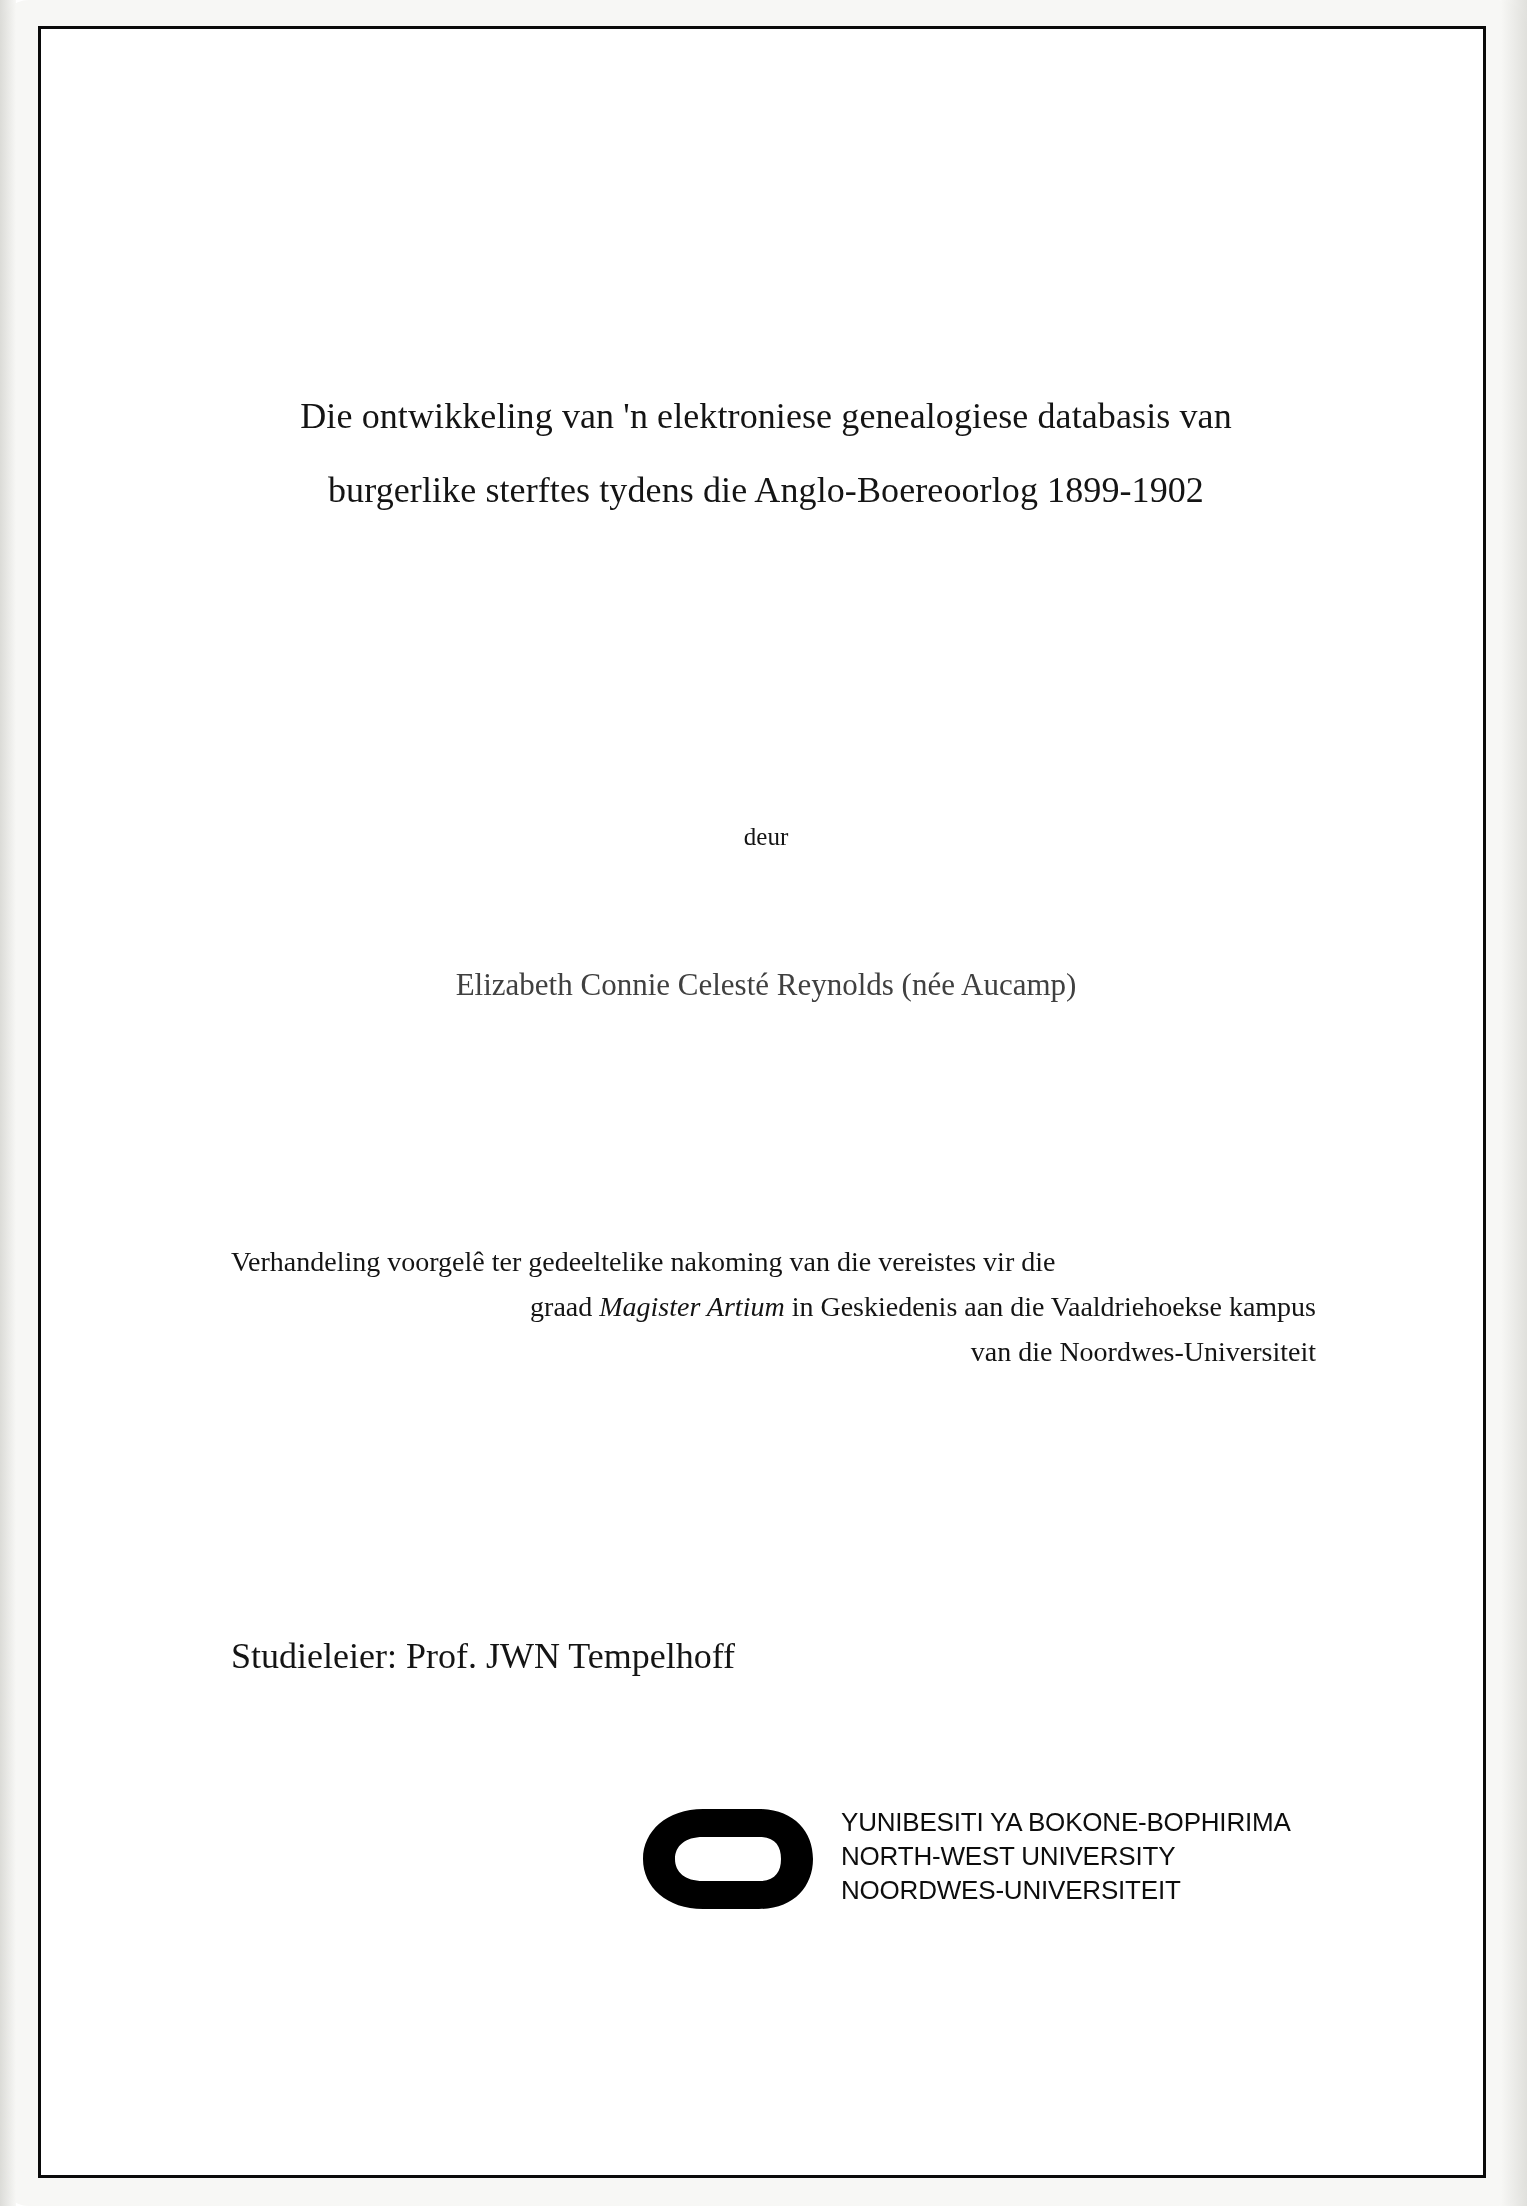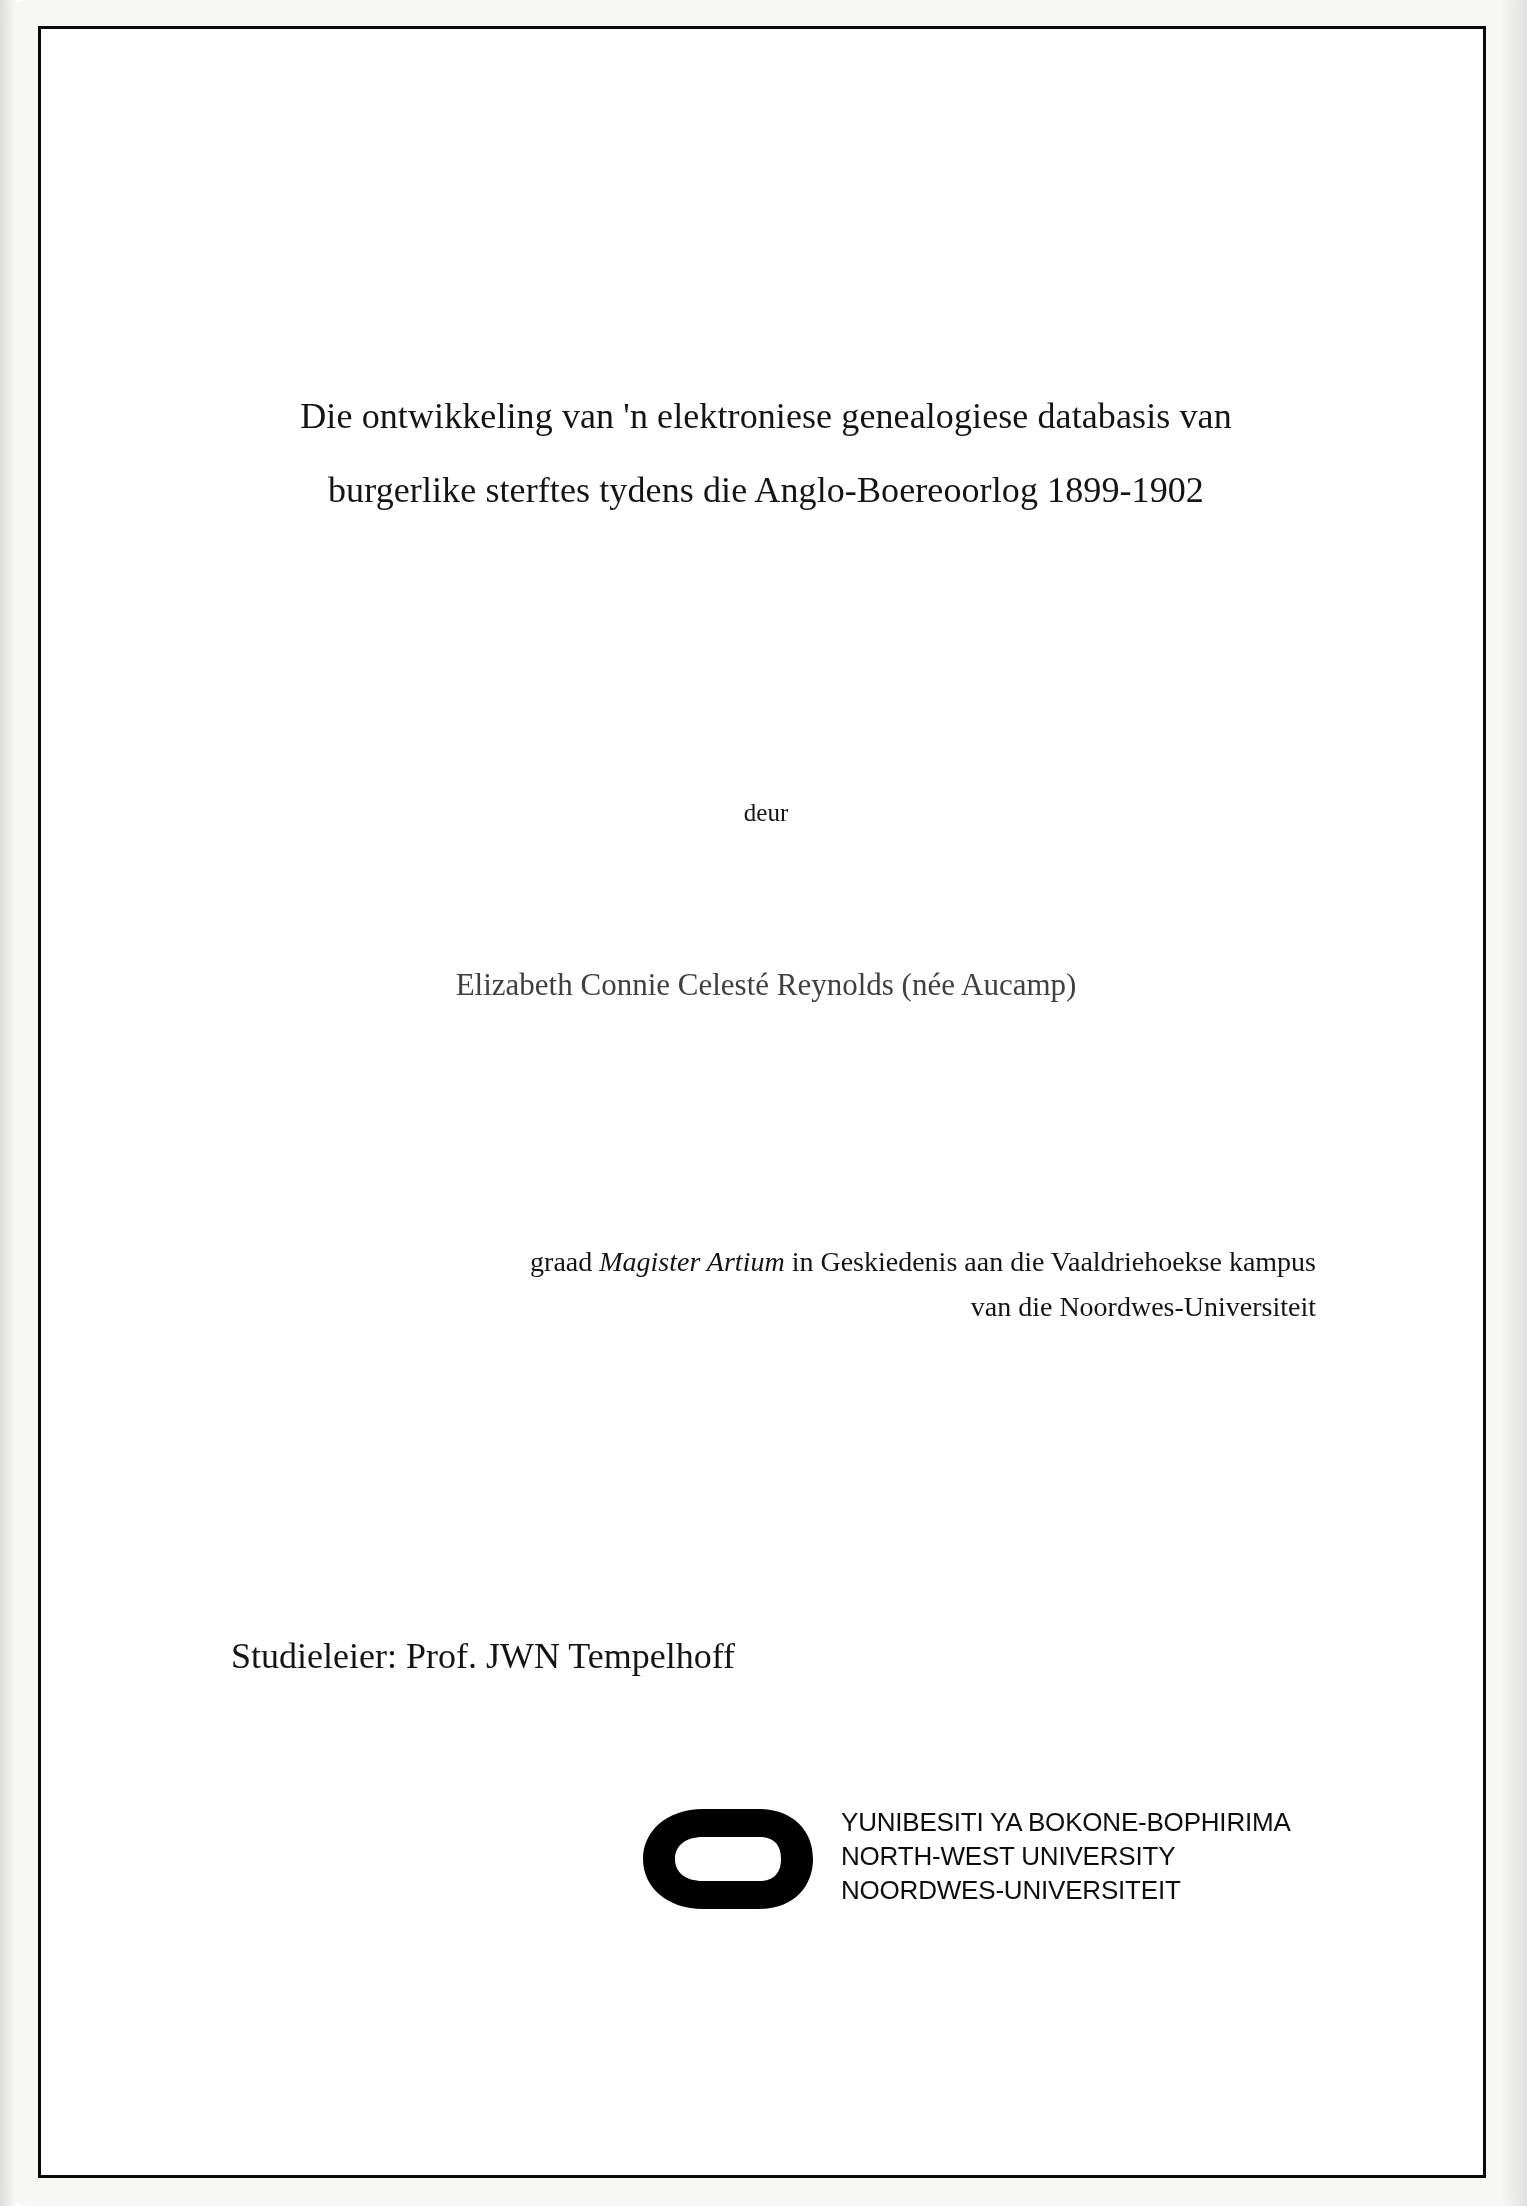--- a/index.html
+++ b/index.html
@@ -84,21 +84,21 @@
   }
   .title-line {
     font-size: 36px;
     line-height: 74px;
     letter-spacing: 0.1px;
     color: #141414;
   }
 
   .byword {
     position: absolute;
-    top: 770px;
+    top: 794px;
     left: 0;
     width: 1150px;
     text-align: center;
     font-size: 25px;
     color: #141414;
   }
 
   .author {
     position: absolute;
     top: 938px;
@@ -184,20 +184,21 @@
         <div class="title-block">
           <div class="title-line">Die ontwikkeling van 'n elektroniese genealogiese databasis van</div>
           <div class="title-line">burgerlike sterftes tydens die Anglo-Boereoorlog 1899-1902</div>
         </div>
 
         <div class="byword">deur</div>
 
         <div class="author">Elizabeth Connie Celesté Reynolds (née Aucamp)</div>
 
         <div class="statement">
+          <div class="just">Verhandeling voorgelê ter gedeeltelike nakoming van die vereistes vir die</div>
           <div class="plain"><span>graad </span><i>Magister Artium</i><span> in Geskiedenis aan die Vaaldriehoekse kampus</span></div>
           <div class="plain">van die Noordwes-Universiteit</div>
         </div>
 
         <div class="supervisor">
           <div>Studieleier: Prof. JWN Tempelhoff</div>
         </div>
 
         <div class="logo-block">
           <div class="logo-mark">

